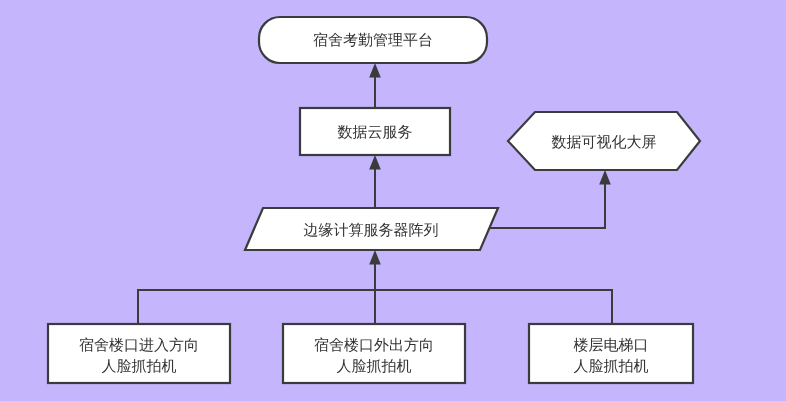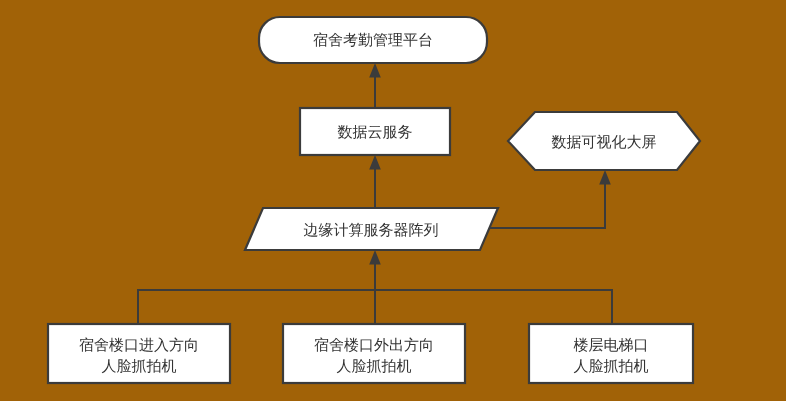--- a/index.html
+++ b/index.html
@@ -5,21 +5,21 @@
   html, body {
     margin: 0;
     padding: 0;
     background: #ffffff;
     font-family: "Liberation Sans", sans-serif;
   }
   .canvas-wrap {
     position: relative;
     width: 786px;
     height: 401px;
-    background: #a16207;
+    background: #c4b5fd;
     overflow: hidden;
   }
   svg text {
     font-family: "Liberation Sans", sans-serif;
     font-size: 15px;
     fill: #333333;
   }
   .shape {
     fill: #ffffff;
     stroke: #3b3b3b;

